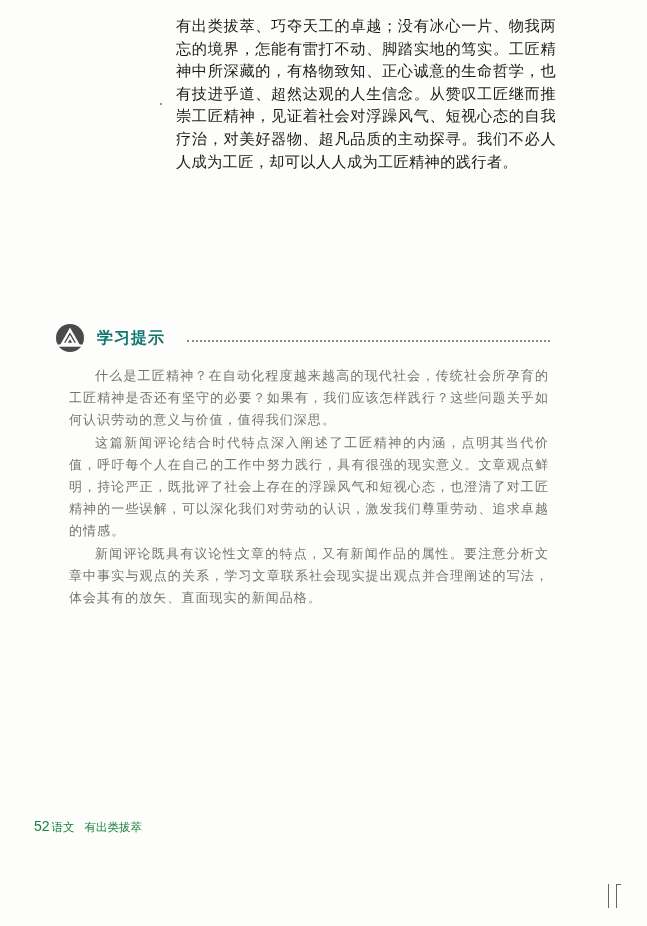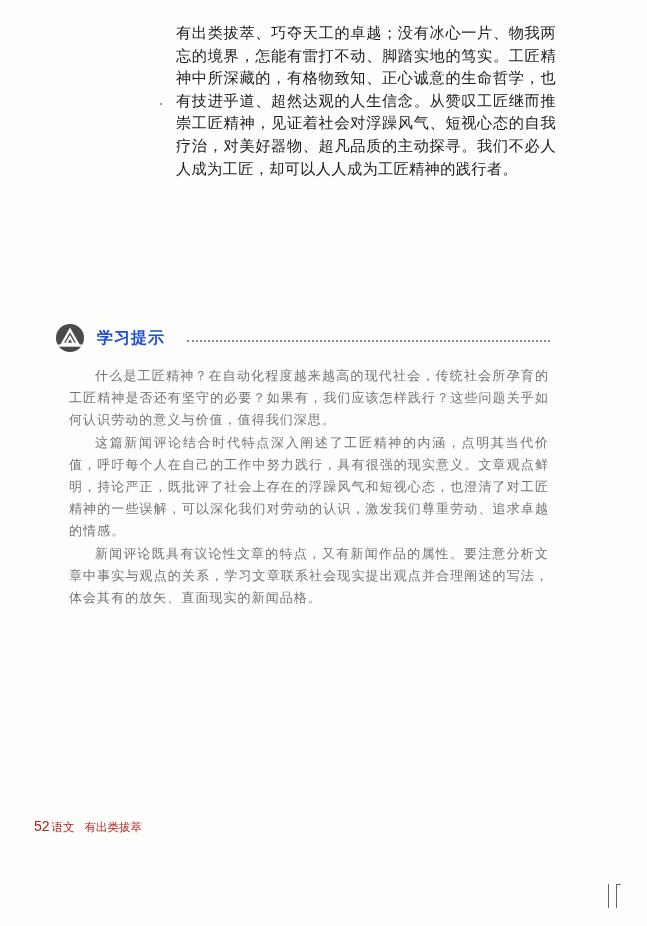--- a/index.html
+++ b/index.html
@@ -1,55 +1,55 @@
 <!DOCTYPE html>
 <html><head>
 <meta charset="utf-8">
 <style>
   html, body { margin: 0; padding: 0; }
   body {
     width: 647px; height: 926px; background: #fdfdfb; position: relative; overflow: hidden;
     color: #1a1a1a;
   }
   .main-text {
-    position: absolute; left: 176px; top: 22px; width: 380px;
-    font-family: Liberation Serif, serif;
+    position: absolute; left: 176px; top: 16px; width: 380px;
+    font-family: Liberation Mono, monospace;
     font-size: 15.2px; line-height: 22.6px; letter-spacing: 0.35px;
     text-align: justify;
   }
   .main-text p { margin: 0; text-indent: 2em; }
   .main-text p.cont { text-indent: 0; }
   .stray-dot {
     position: absolute; width: 2px; height: 2px; background: #777; border-radius: 50%;
   }
   .tips-header {
     position: absolute; left: 55px; top: 320px; width: 495px; height: 36px;
     display: flex; align-items: center;
   }
   .tips-icon { width: 30px; height: 30px; flex: 0 0 30px; }
   .tips-title {
     margin-left: 12px;
     font-family: "DejaVu Sans", "Liberation Sans", sans-serif;
-    font-weight: bold; font-size: 16px; color: #1d4ed8; letter-spacing: 1px;
+    font-weight: bold; font-size: 16px; color: #0f766e; letter-spacing: 1px;
   }
   .tips-dots {
     flex: 1; margin-left: 22px; height: 1px; margin-top: 4px;
     border-bottom: 2px dotted #888;
   }
   .tips-text {
     position: absolute; left: 69px; top: 365px; width: 480px;
     font-family: Liberation Sans, sans-serif;
     font-size: 13px; line-height: 22.2px; letter-spacing: 1.05px;
     text-align: justify; color: #737373;
   }
   .tips-text p { margin: 0; text-indent: 2em; }
   .footer {
     position: absolute; left: 34px; top: 818px;
     display: flex; align-items: baseline;
-    color: #b91c1c;
+    color: #15803d;
   }
   .page-number {
     font-family: "Liberation Sans", sans-serif; font-size: 14px;
   }
   .book-subject {
     margin-left: 2px; font-family: "DejaVu Serif", serif; font-size: 11.5px;
   }
   .book-volume {
     margin-left: 10px; font-family: "DejaVu Serif", serif; font-size: 11.5px;
   }

